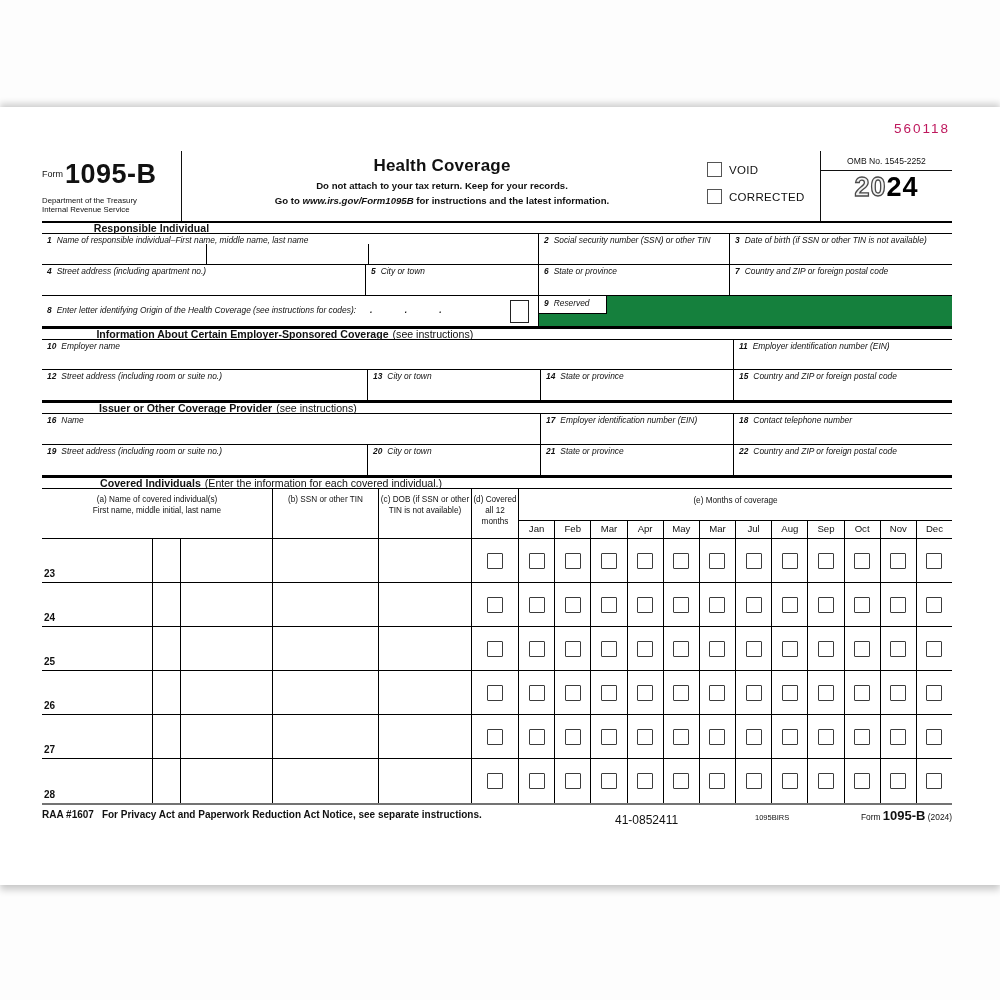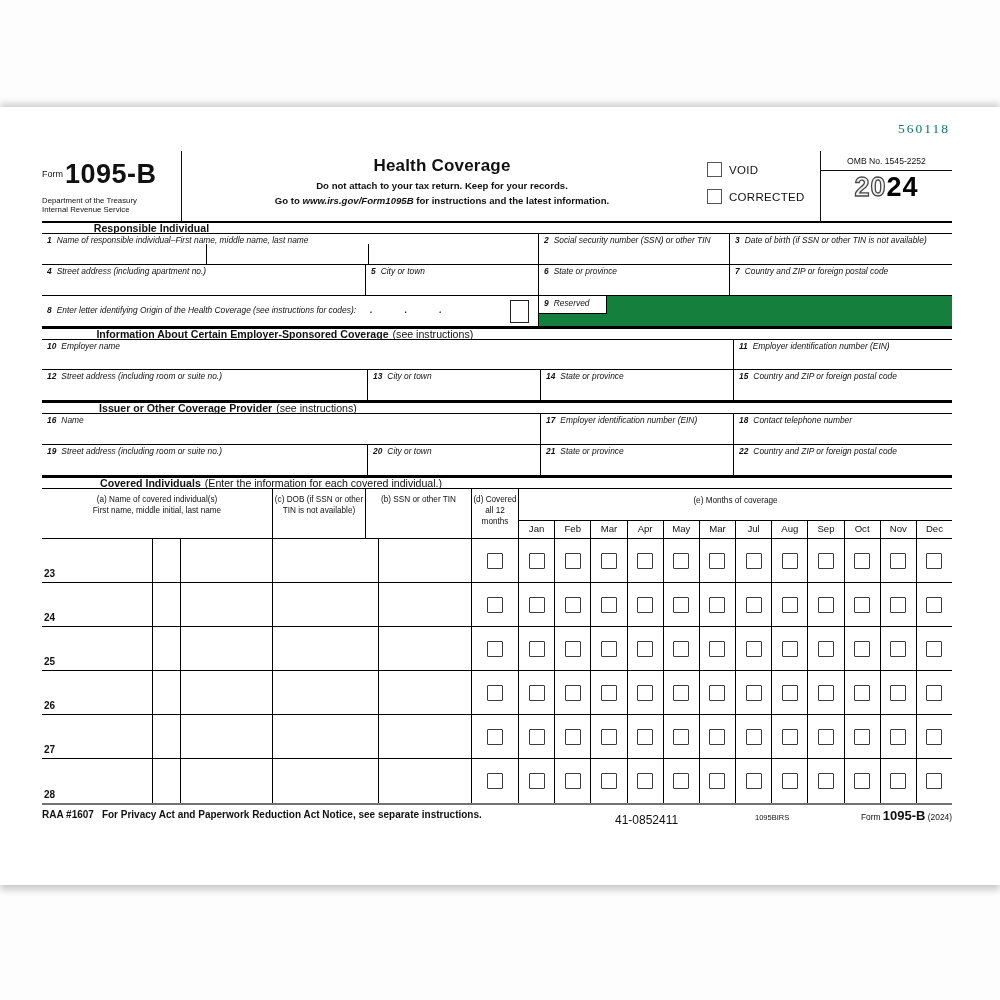--- a/index.html
+++ b/index.html
@@ -6,22 +6,22 @@
   html,body { background:#ffffff; }
   body { font-family:"Liberation Sans", sans-serif; color:#111; }
   .canvas { position:relative; width:1000px; height:1000px; background:#fdfdfd; overflow:hidden; }
   .page {
     position:absolute; left:0; top:107px; width:1000px; height:778px; background:#fff;
     box-shadow:0 -4px 6px rgba(0,0,0,0.16), 0 5px 7px rgba(0,0,0,0.20);
   }
   .content { position:absolute; left:42px; top:0; width:910px; }
 
   
-  .serial { position:absolute; top:14px; right:2px; font-family:Liberation Serif, serif;
-            font-size:13.5px; letter-spacing:2px; color:#0f766e;text-align:right; }
+  .serial { position:absolute; top:14px; right:2px; font-family:Liberation Sans, sans-serif;
+            font-size:13.5px; letter-spacing:2px; color:#be185d;text-align:right; }
 
   
   .fhead { display:flex; margin-top:44px; height:70px; }
   .fh-left { width:140px; border-right:1px solid #111; position:relative; padding-top:8px; }
   .fh-form-word { font-size:9px; vertical-align:6px; margin-right:2px; }
   .fh-form-num { font-size:27px; font-weight:bold; letter-spacing:0.5px; }
   .fh-dept { position:absolute; bottom:6px; left:0; font-size:7.8px; line-height:1.25; }
   .fh-center { flex:1; text-align:center; padding-top:5px; }
   .fh-title { font-size:17px; font-weight:bold; letter-spacing:0.2px; }
   .fh-sub { font-size:9.6px; font-weight:bold; margin-top:4px; }
@@ -233,25 +233,25 @@
         <span class="ptitle">
             <span>Covered Individuals</span>
             <span class="pnote">(Enter the information for each covered individual.)</span>
           </span>
       </div>
       <div class="p4head">
         <div class="hcell w-a">
           <div>(a) Name of covered individual(s)</div>
           <div>First name, middle initial, last name</div>
         </div>
+        <div class="hcell w-b bl">(b) SSN or other TIN</div>
         <div class="hcell w-c bl">
           <div>(c) DOB (if SSN or other</div>
           <div>TIN is not available)</div>
         </div>
-        <div class="hcell w-b bl">(b) SSN or other TIN</div>
         <div class="hcell w-d bl">
           <div>(d) Covered</div>
           <div>all 12 months</div>
         </div>
         <div class="hcell w-e bl">
           <div class="e-label">(e) Months of coverage</div>
           <div class="e-months">
               <div class="mh">Jan</div>
               <div class="mh">Feb</div>
               <div class="mh">Mar</div>

